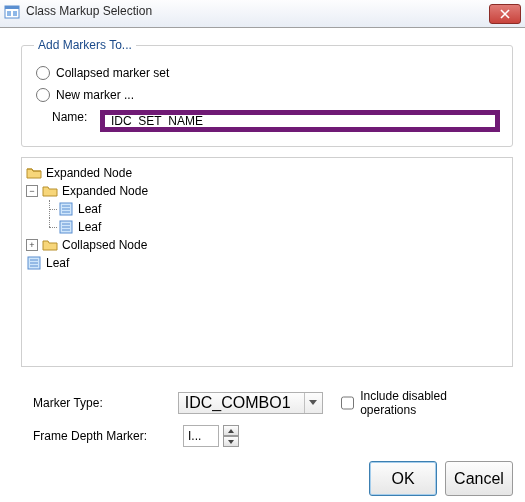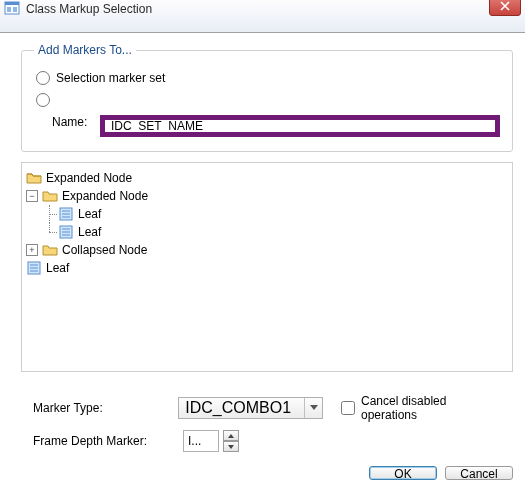--- a/index.html
+++ b/index.html
@@ -1,17 +1,17 @@
 <!DOCTYPE html>
 <html><head>
 <meta charset="utf-8">
 <style>
 * { box-sizing: border-box; margin: 0; padding: 0; }
 body { font-family: "Segoe UI", Tahoma, sans-serif; font-size: 12px; background: #fff; color: #000; width: 525px; height: 502px; overflow: hidden; }
-.titlebar { background: linear-gradient(#fdfdfe, #e8edf5); height: 28px; border-bottom: 1px solid #a0a0a0; display: flex; align-items: flex-end; padding: 16px 4px; }
+.titlebar { background: linear-gradient(#fdfdfe, #e8edf5); height: 28px; border-bottom: 1px solid #a0a0a0; display: flex; align-items: flex-start; padding: 4px 4px; }
 .title-icon { width: 16px; height: 16px; margin-right: 6px; display:inline-flex; align-items:center; justify-content:center; }
 .title { flex: 1; color: #2a2a2a; }
 .close-btn { width: 32px; height: 20px; background: linear-gradient(#e07b76,#c8433c); border: 1px solid #8b2c27; border-radius: 3px; color:#fff; display:flex; align-items:center; justify-content:center; font-size:11px; cursor:pointer; }
 .close-btn svg { width:10px; height:10px; }
 .dialog-body { padding: 10px 12px 12px 21px; }
 fieldset.group { border: 1px solid #d0d0d0; border-radius: 3px; padding: 10px 12px 14px 12px; margin-bottom: 10px; }
 fieldset.group > legend { color:#1a4a8a; padding: 0 4px; font-size:12px; }
 .radio-row { display:flex; align-items:center; margin: 4px 0 8px 2px; }
 .radio-row input { margin-right: 6px; width:14px; height:14px; }
 .name-row { display:flex; margin-top:4px; padding-left: 18px; }
@@ -34,21 +34,21 @@
 .combo { position:relative; width:150px; }
 .combo input { width:100%; height:22px; border:1px solid #b0b0b0; background:linear-gradient(#fdfdfd,#ececec); padding:2px 22px 2px 6px; font-family:inherit; font-size:16px; }
 .combo .arrow { position:absolute; right:1px; top:1px; bottom:1px; width:18px; display:flex; align-items:center; justify-content:center; border-left:1px solid #c0c0c0; cursor:pointer; }
 .chk-row { display:flex; align-items:center; margin-left: 18px; }
 .chk-row input { width:14px; height:14px; margin-right:6px; }
 .spin-wrap { display:flex; align-items:center; }
 .spin-wrap input[type=text] { width:36px; height:22px; border:1px solid #b0b0b0; padding:2px 4px; font-family:inherit; font-size:12px; }
 .spinner { display:flex; flex-direction:column; margin-left:4px; }
 .spinner button { width:16px; height:11px; border:1px solid #9a9a9a; background:linear-gradient(#fdfdfd,#e2e2e2); font-size:7px; line-height:7px; padding:0; cursor:pointer; display:flex; align-items:center; justify-content:center; }
 .btn-row { display:flex; justify-content:flex-end; gap:8px; margin-top: 14px; }
-.btn { min-width: 68px; height: 14px; border:1px solid #9a9a9a; background:linear-gradient(#fdfdfd,#e6e6e6); border-radius:3px; font-family:inherit; font-size:12px; cursor:pointer; }
+.btn { min-width: 68px; height: 35px; border:1px solid #9a9a9a; background:linear-gradient(#fdfdfd,#e6e6e6); border-radius:3px; font-family:inherit; font-size:16px; cursor:pointer; }
 .btn.default { border:1px solid #3c7fb1; box-shadow: 0 0 0 1px #a4cdec inset; }
 </style>
 </head>
 <body>
 
 <div class="titlebar">
   <span class="title-icon">
     <svg viewBox="0 0 16 16">
         <rect x="1" y="2" width="14" height="12" fill="#fff" stroke="#5a8ed0"></rect>
         <rect x="1" y="2" width="14" height="3" fill="#5a8ed0"></rect>
@@ -64,25 +64,26 @@
   </div>
 </div>
 
 <div class="dialog-body">
 
   <fieldset class="group">
     <legend>Add Markers To...</legend>
 
     <div class="radio-row">
       <input type="radio" name="mset" style="">
-      <label>Selection marker set</label>
+      <label>Collapsed marker set</label>
     </div>
 
     <div class="radio-row">
       <input type="radio" name="mset" style="">
+      <label>New marker ...</label>
     </div>
 
     <div class="name-row">
       <label>Name:</label>
       <input type="text" value="IDC_SET_NAME" style="">
     </div>
   </fieldset>
 
   <div class="tree-box tree">
     <ul>
@@ -174,21 +175,21 @@
     <div class="combo">
       <input type="text" readonly="" value="IDC_COMBO1" style="">
       <span class="arrow">
           <svg width="8" height="6" viewBox="0 0 8 6">
             <path d="M0 0 L8 0 L4 5 Z" fill="#555"></path>
           </svg>
         </span>
     </div>
     <div class="chk-row">
       <input type="checkbox" style="">
-      <label>Cancel disabled operations</label>
+      <label>Include disabled operations</label>
     </div>
   </div>
 
   <div class="row-field">
     <span class="lbl">Frame Depth Marker:</span>
     <div class="spin-wrap">
       <input type="text" value="I..." style="">
       <div class="spinner">
         <button>
             <svg width="6" height="4" viewBox="0 0 6 4">

